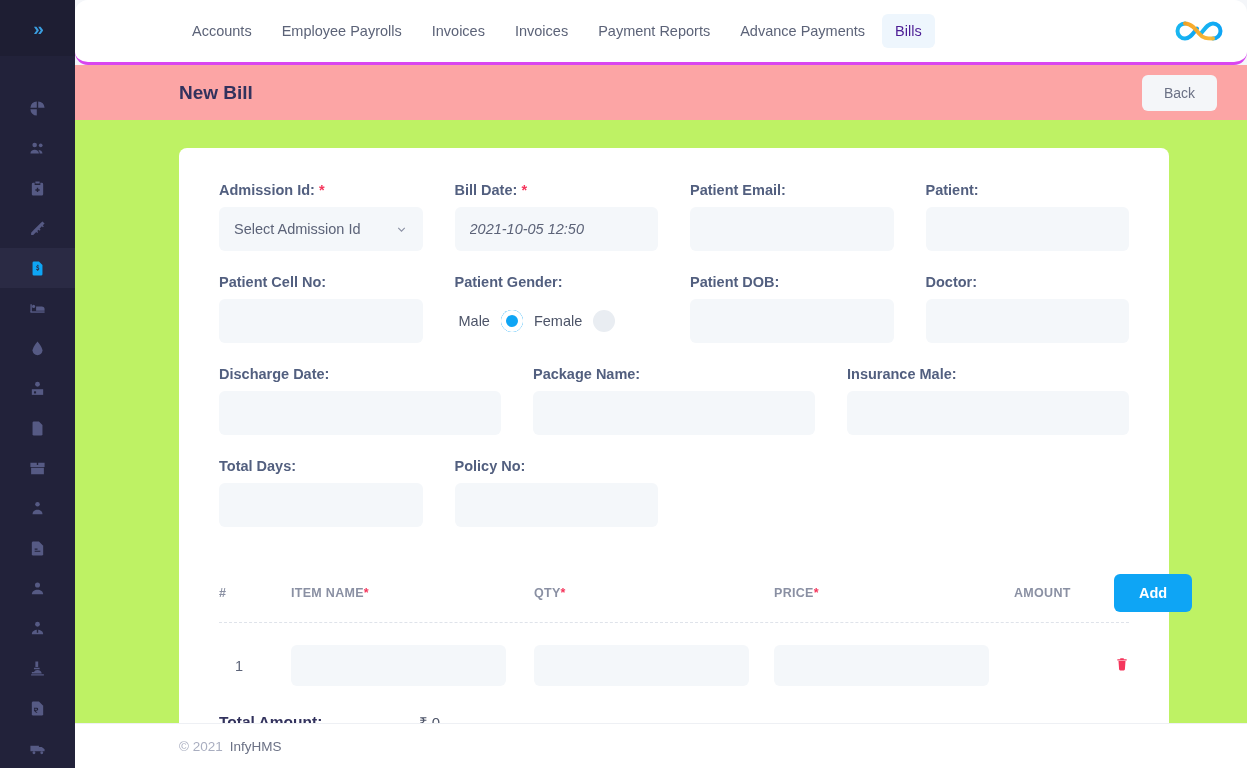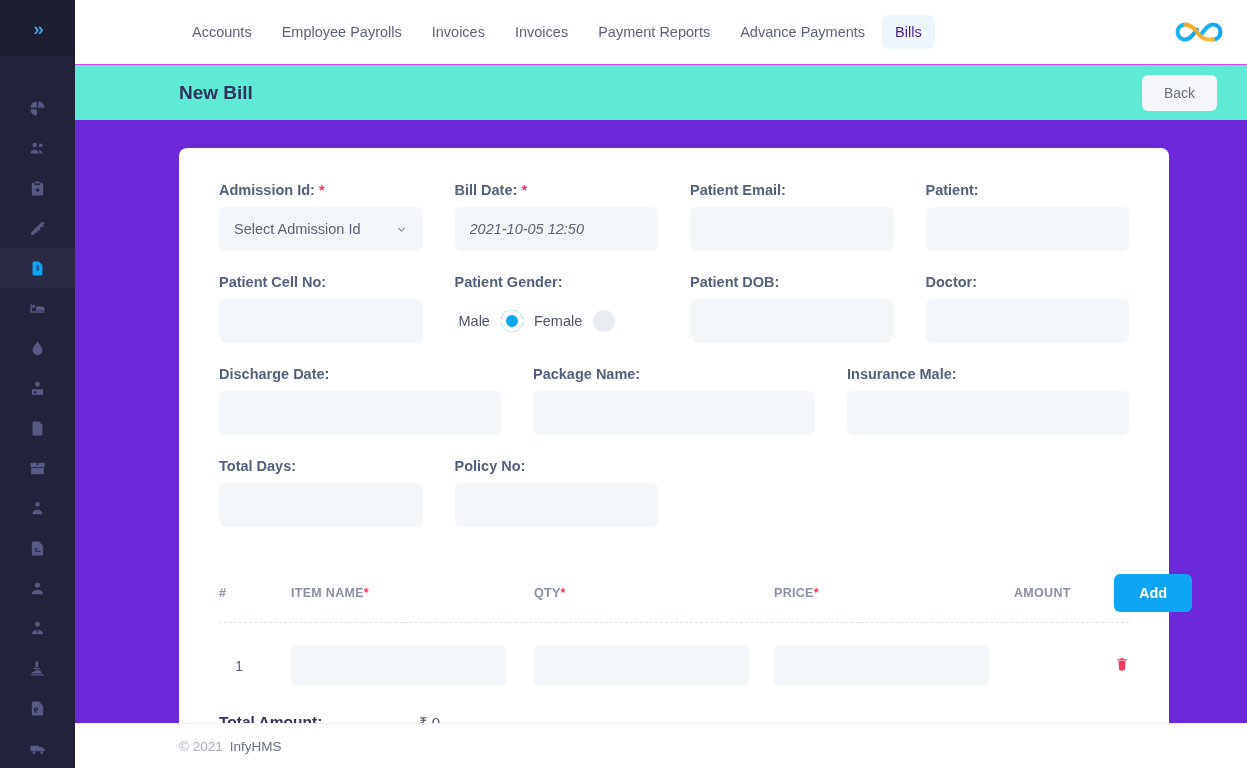--- a/index.html
+++ b/index.html
@@ -40,50 +40,51 @@
   .sb-item.active svg { fill: #0ea5f5; }
 
   
   .main { flex: 1; display: flex; flex-direction: column; min-width: 0; position: relative; }
 
   
   .topbar {
     height: 65px; background: #ffffff;
     display: flex; align-items: center;
     padding: 0 22px 0 18px;
-    border-bottom: 1px solid #d946ef;
+    border-bottom: 3px solid #d946ef;
     flex: 0 0 65px;
+    border-radius: 13px;
   }
   .nav { display: flex; align-items: center; gap: 4px; flex: 1; padding-left: 86px; }
   .nav-item {
     font-size: 14.5px; color: #5c6378; font-weight: 500;
     padding: 9px 13px; border-radius: 6px; cursor: pointer;
     white-space: nowrap;
   }
   .nav-item.active { color: #4c1d95; background: #eef6fd; }
   .logo { width: 52px; height: 30px; display: flex; align-items: center; justify-content: center; }
 
   
   .pagehead {
-    height: 55px; background: #5eead4;
+    height: 55px; background: #fca5a5;
     display: flex; align-items: center; justify-content: space-between;
     padding: 0 30px 0 104px;
     flex: 0 0 55px;
   }
   .page-title { font-size: 19px; font-weight: bold; color: #32325d; }
   .btn-back {
     background: #f4f6f9; color: #6b7185; border: none;
     font-size: 14px; font-weight: 500; border-radius: 6px;
     padding: 10px 22px; cursor: pointer;
     font-family: "Liberation Sans", sans-serif;
   }
 
   
   .content {
-    flex: 1; background: #6d28d9;
+    flex: 1; background: #bef264;
     padding: 28px 78px 0 104px;
     overflow: hidden;
   }
   .card {
     background: #fff; border-radius: 8px;
     padding: 34px 40px 30px 40px;
     min-height: 600px;
   }
 
   .row { display: flex; gap: 32px; margin-bottom: 6px; }

